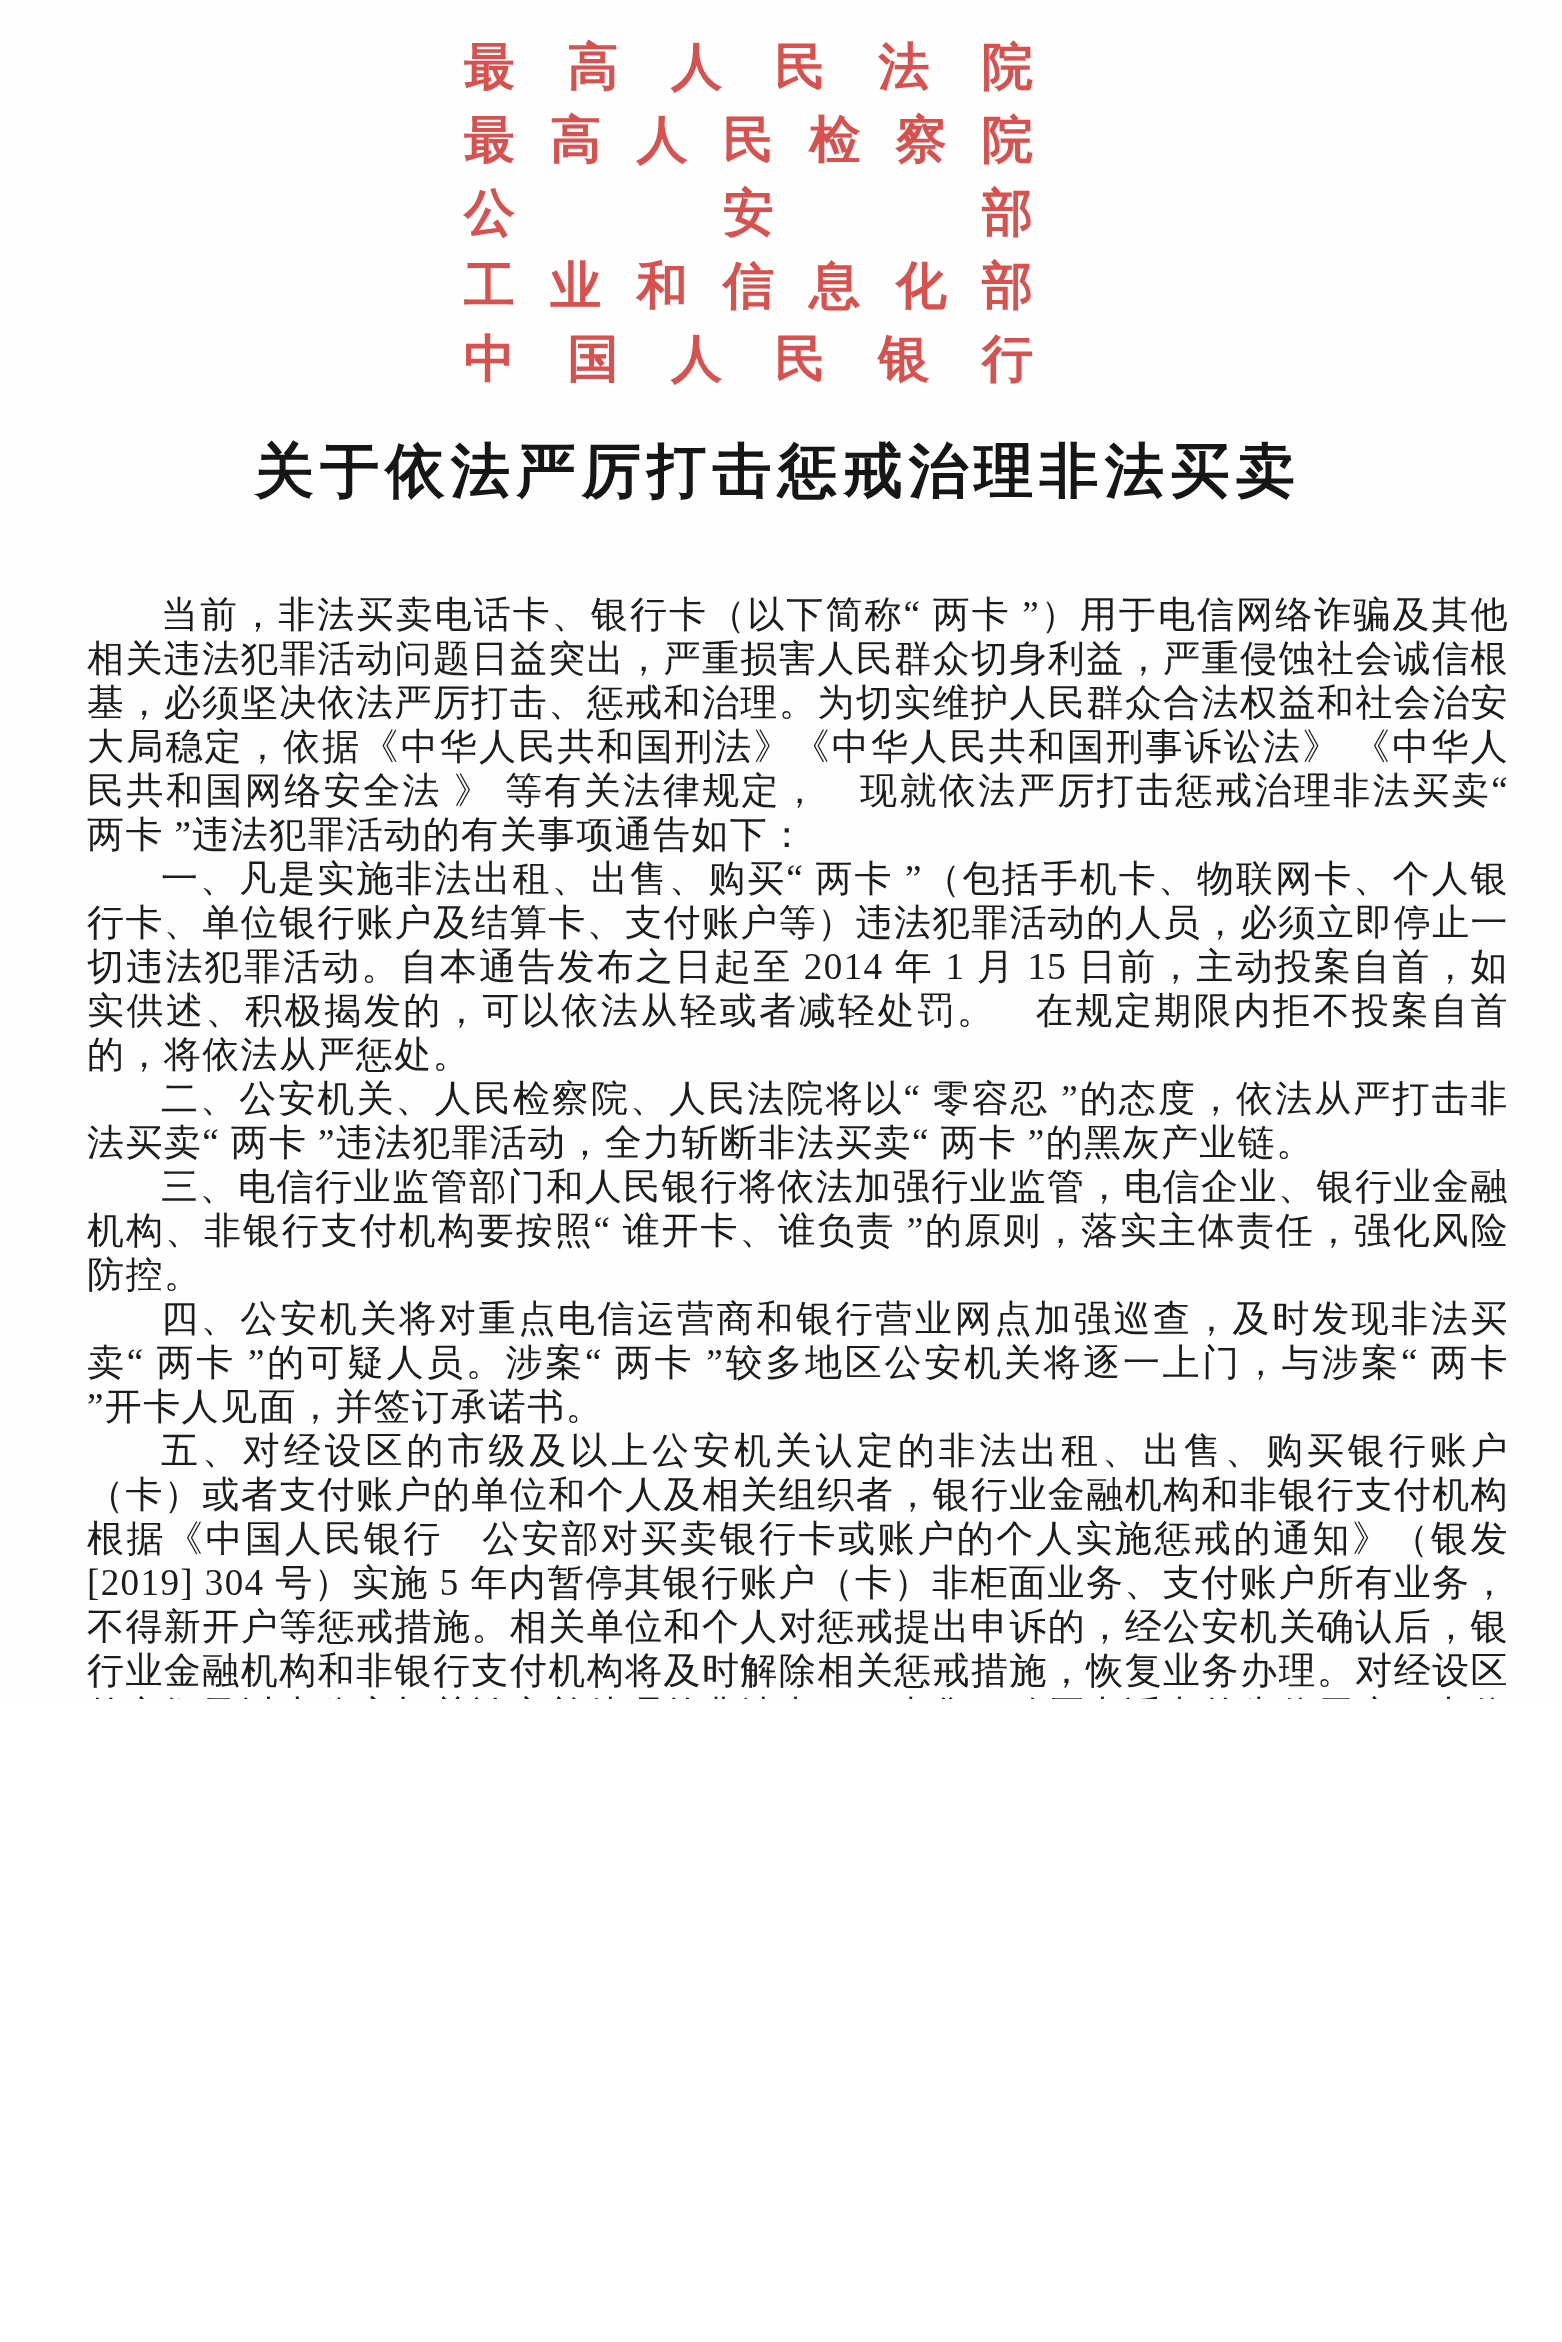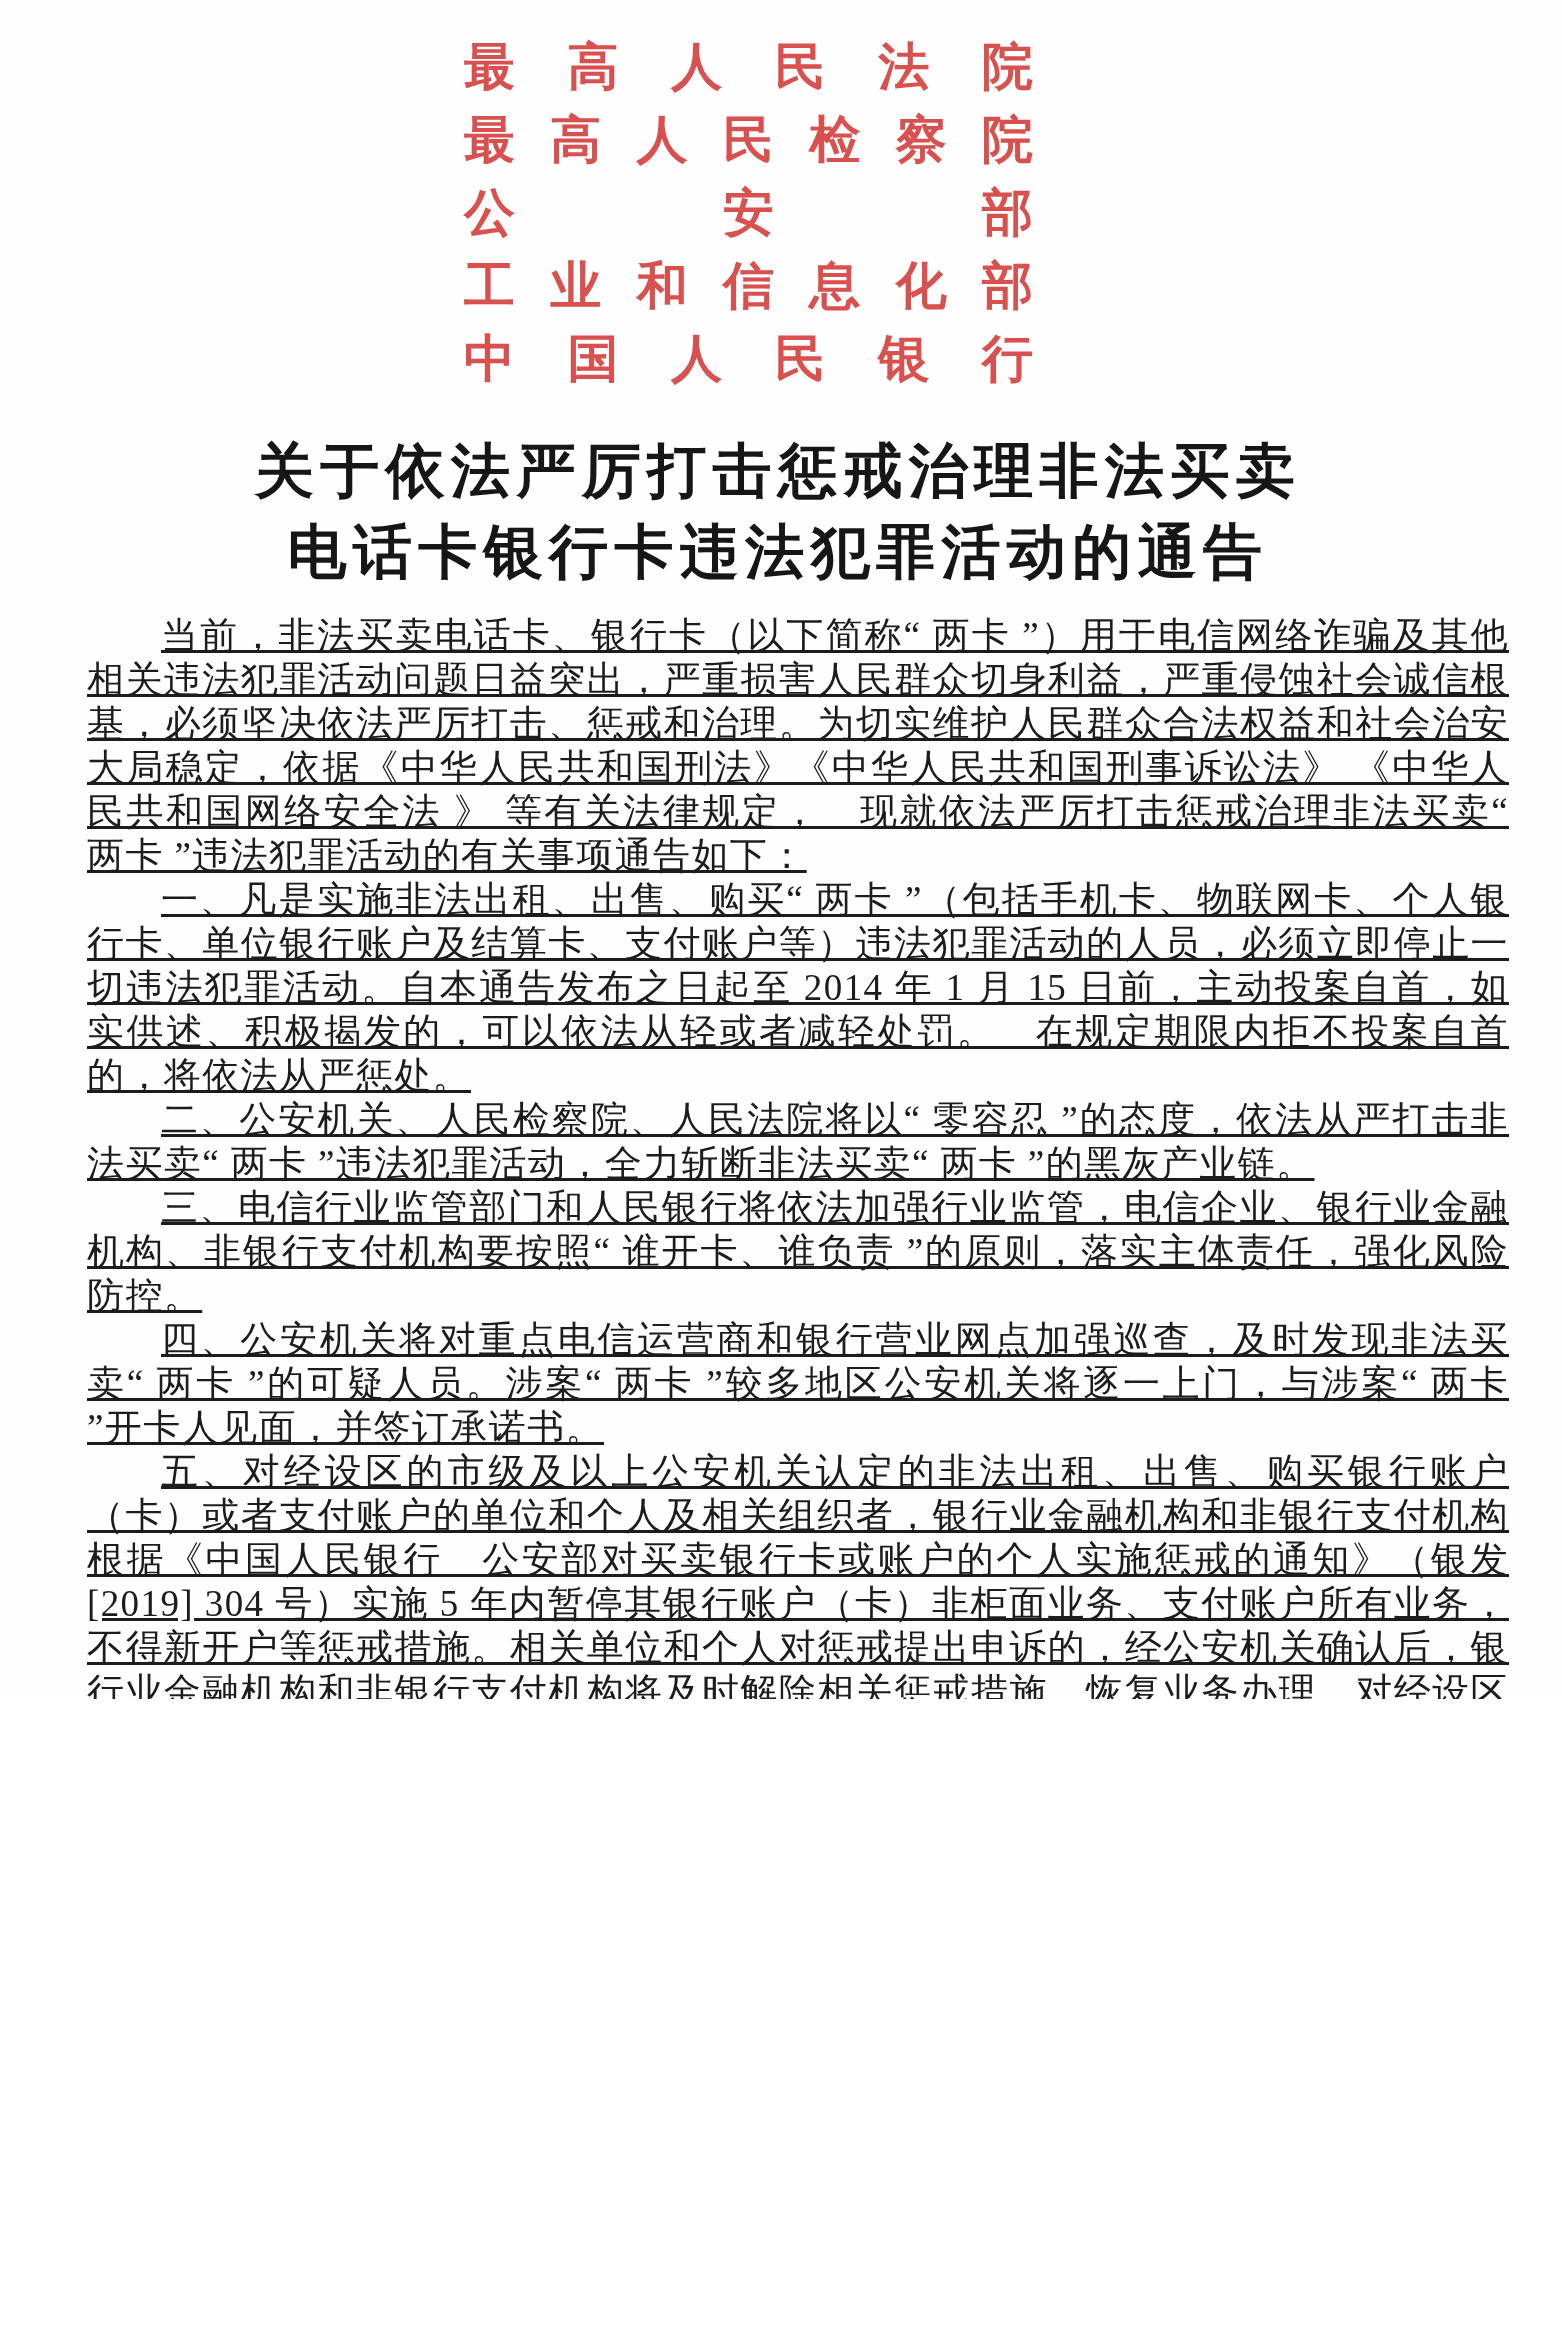--- a/index.html
+++ b/index.html
@@ -13,23 +13,23 @@
   .agency{
     width:100%;font-size:51px;font-weight:bold;line-height:73px;height:73px;
     text-align:justify;text-align-last:justify;text-justify:inter-character;
     letter-spacing:0;
   }
   
   .title{position:absolute;top:415px;left:0;width:1524px;text-align:center;color:#161616;}
   .title-line{font-size:59px;line-height:81px;font-weight:bold;letter-spacing:6.4px;}
   
   .body{
-    position:absolute;top:614px;left:87px;width:1422px;
+    position:absolute;top:593px;left:87px;width:1422px;
     font-size:37px;line-height:44px;letter-spacing:1.4px;
-    color:#1c1c1c;text-align:justify;text-justify:inter-ideograph;text-decoration:underline;
+    color:#1c1c1c;text-align:justify;text-justify:inter-ideograph;
   }
   .body p{margin:0;text-indent:2em;}
   
   .seal{position:absolute;width:294px;height:312px;}
   .seal svg{display:block;}
   .seal-1{left:72px;top:2017px;}
   .seal-2{left:338px;top:2022px;}
   .seal-3{left:606px;top:2015px;}
   .seal-4{left:861px;top:2026px;}
   .seal-5{left:1119px;top:2018px;}
@@ -55,21 +55,20 @@
   <header class="agencies">
     <div class="agency" style="color: rgb(217, 81, 79);">最高人民法院</div>
     <div class="agency" style="color: rgb(217, 81, 79);">最高人民检察院</div>
     <div class="agency" style="color: rgb(217, 81, 79);">公安部</div>
     <div class="agency" style="color: rgb(217, 81, 79);">工业和信息化部</div>
     <div class="agency" style="color: rgb(217, 81, 79);">中国人民银行</div>
   </header>
 
   <h1 class="title" style="margin:16px;">
     <div class="title-line">关于依法严厉打击惩戒治理非法买卖</div>
-    <div class="title-line">电话卡银行卡违法犯罪活动的通告</div>
   </h1>
 
   <main class="body">
     <p>当前，非法买卖电话卡、银行卡（以下简称“ 两卡 ”）用于电信网络诈骗及其他相关违法犯罪活动问题日益突出，严重损害人民群众切身利益，严重侵蚀社会诚信根基，必须坚决依法严厉打击、惩戒和治理。为切实维护人民群众合法权益和社会治安大局稳定，依据《中华人民共和国刑法》《中华人民共和国刑事诉讼法》 《中华人民共和国网络安全法 》 等有关法律规定，　现就依法严厉打击惩戒治理非法买卖“ 两卡 ”违法犯罪活动的有关事项通告如下：</p>
     <p>一、凡是实施非法出租、出售、购买“ 两卡 ”（包括手机卡、物联网卡、个人银行卡、单位银行账户及结算卡、支付账户等）违法犯罪活动的人员，必须立即停止一切违法犯罪活动。自本通告发布之日起至 2014 年 1 月 15 日前，主动投案自首，如实供述、积极揭发的，可以依法从轻或者减轻处罚。　在规定期限内拒不投案自首的，将依法从严惩处。</p>
     <p>二、公安机关、人民检察院、人民法院将以“ 零容忍 ”的态度，依法从严打击非法买卖“ 两卡 ”违法犯罪活动，全力斩断非法买卖“ 两卡 ”的黑灰产业链。</p>
     <p>三、电信行业监管部门和人民银行将依法加强行业监管，电信企业、银行业金融机构、非银行支付机构要按照“ 谁开卡、谁负责 ”的原则，落实主体责任，强化风险防控。</p>
     <p>四、公安机关将对重点电信运营商和银行营业网点加强巡查，及时发现非法买卖“ 两卡 ”的可疑人员。涉案“ 两卡 ”较多地区公安机关将逐一上门，与涉案“ 两卡 ”开卡人见面，并签订承诺书。</p>
     <p>五、对经设区的市级及以上公安机关认定的非法出租、出售、购买银行账户（卡）或者支付账户的单位和个人及相关组织者，银行业金融机构和非银行支付机构根据《中国人民银行　公安部对买卖银行卡或账户的个人实施惩戒的通知》（银发[2019] 304 号）实施 5 年内暂停其银行账户（卡）非柜面业务、支付账户所有业务，不得新开户等惩戒措施。相关单位和个人对惩戒提出申诉的，经公安机关确认后，银行业金融机构和非银行支付机构将及时解除相关惩戒措施，恢复业务办理。对经设区的市级及以上公安机关认定并处理的非法出租、出售、购买电话卡的失信用户，电信行业监管部门将联合公安机关，推动实施相关惩戒措施。</p>
     <p>本通告自发布之日起施行。</p>

